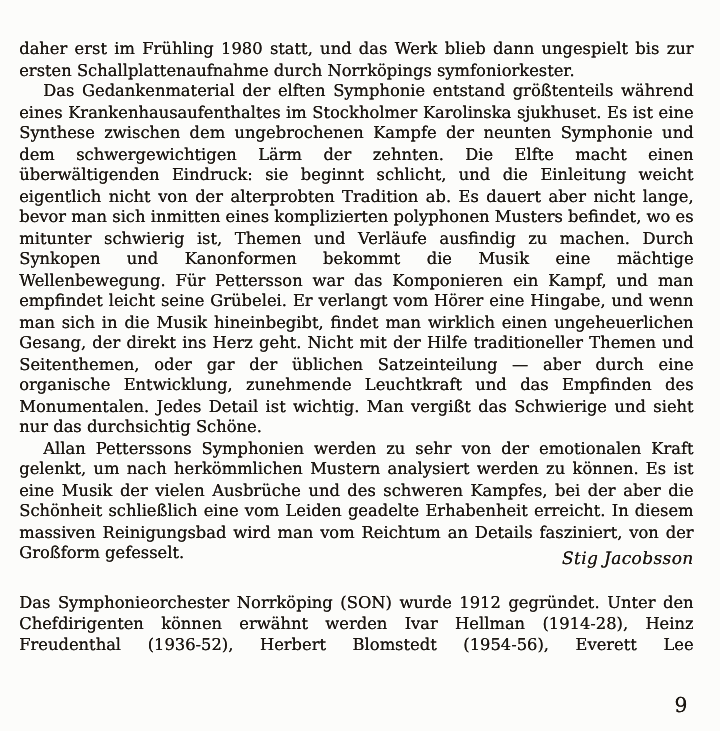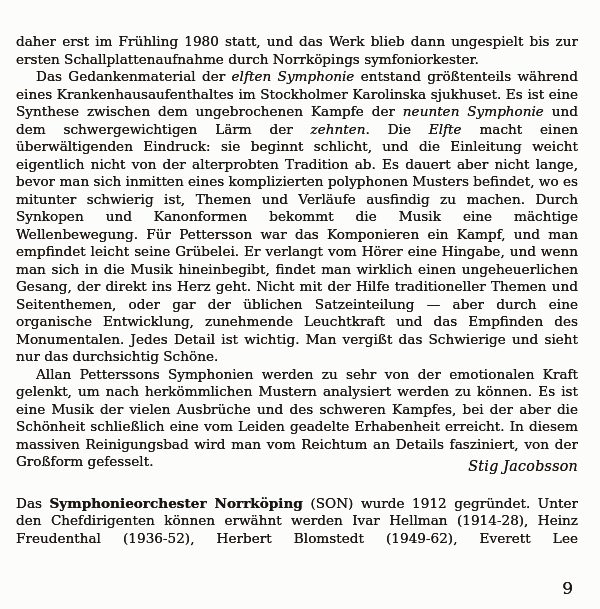--- a/index.html
+++ b/index.html
@@ -24,22 +24,22 @@
     font-size: 13.6px;
     line-height: 17.5px;
     text-shadow: 0 0 0.3px currentColor; 
   }
   p.para {
     text-align: justify;
     text-justify: inter-word;
     hyphens: none;
   }
   p.para.indent { text-indent: 20px; }
-  .it { font-style: italic; }
-  .b  { font-weight: bold; }
+  .it { }
+  .b  { font-weight: normal; }
   .signature-line {
     text-align: right;
     font-weight: normal;
     font-style: italic;
     margin-top: -12.5px;       
     font-size: 14.2px;
     letter-spacing: 0.3px;
   }
   .orchestra-para {
     margin-top: 19px;
@@ -60,17 +60,17 @@
 <div class="page">
 
   <p class="para"><span>daher erst im Frühling 1980 statt, und das Werk blieb dann ungespielt bis zur ersten Schallplattenaufnahme durch Norrköpings symfoniorkester.</span></p>
 
   <p class="para indent"><span>Das Gedankenmaterial der </span><span class="it">elften Symphonie</span><span> entstand größtenteils während eines Krankenhausaufenthaltes im Stockholmer Karolinska sjukhuset. Es ist eine Synthese zwischen dem ungebrochenen Kampfe der </span><span class="it">neunten Symphonie</span><span> und dem schwergewichtigen Lärm der </span><span class="it">zehnten</span><span>. Die </span><span class="it">Elfte</span><span> macht einen überwältigenden Eindruck: sie beginnt schlicht, und die Einleitung weicht eigentlich nicht von der alterprobten Tradition ab. Es dauert aber nicht lange, bevor man sich inmitten eines komplizierten polyphonen Musters befindet, wo es mitunter schwierig ist, Themen und Verläufe ausfindig zu machen. Durch Synkopen und Kanonformen bekommt die Musik eine mächtige Wellenbewegung. Für Pettersson war das Komponieren ein Kampf, und man empfindet leicht seine Grübelei. Er verlangt vom Hörer eine Hingabe, und wenn man sich in die Musik hineinbegibt, findet man wirklich einen ungeheuerlichen Gesang, der direkt ins Herz geht. Nicht mit der Hilfe traditioneller Themen und Seitenthemen, oder gar der üblichen Satzeinteilung — aber durch eine organische Entwicklung, zunehmende Leuchtkraft und das Empfinden des Monumentalen. Jedes Detail ist wichtig. Man vergißt das Schwierige und sieht nur das durchsichtig Schöne.</span></p>
 
   <p class="para indent"><span>Allan Petterssons Symphonien werden zu sehr von der emotionalen Kraft gelenkt, um nach herkömmlichen Mustern analysiert werden zu können. Es ist eine Musik der vielen Ausbrüche und des schweren Kampfes, bei der aber die Schönheit schließlich eine vom Leiden geadelte Erhabenheit erreicht. In diesem massiven Reinigungsbad wird man vom Reichtum an Details fasziniert, von der Großform gefesselt.</span></p>
 
   <div class="signature-line"><span>Stig Jacobsson</span></div>
 
-  <p class="para orchestra-para"><span>Das </span><span class="b">Symphonieorchester Norrköping</span><span> (SON) wurde 1912 gegründet. Unter den Chefdirigenten können erwähnt werden Ivar Hellman (1914-28), Heinz Freudenthal (1936-52), Herbert Blomstedt (1949-62), Everett Lee</span></p>
+  <p class="para orchestra-para"><span>Das </span><span class="b">Symphonieorchester Norrköping</span><span> (SON) wurde 1912 gegründet. Unter den Chefdirigenten können erwähnt werden Ivar Hellman (1914-28), Heinz Freudenthal (1936-52), Herbert Blomstedt (1954-56), Everett Lee</span></p>
 
   <div class="page-number">9</div>
 
 </div>
 
 </body></html>

